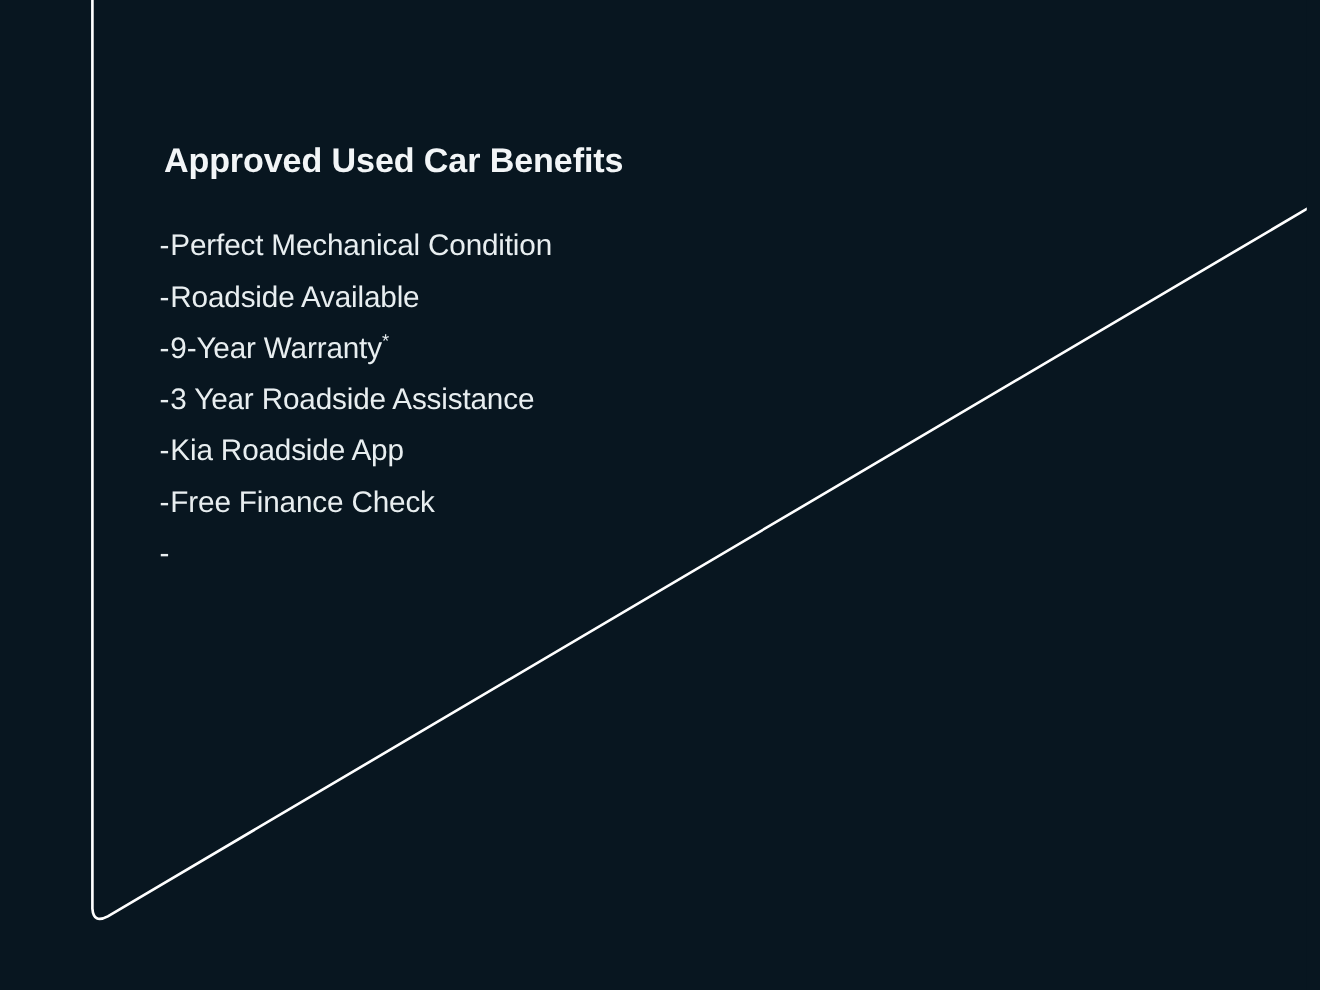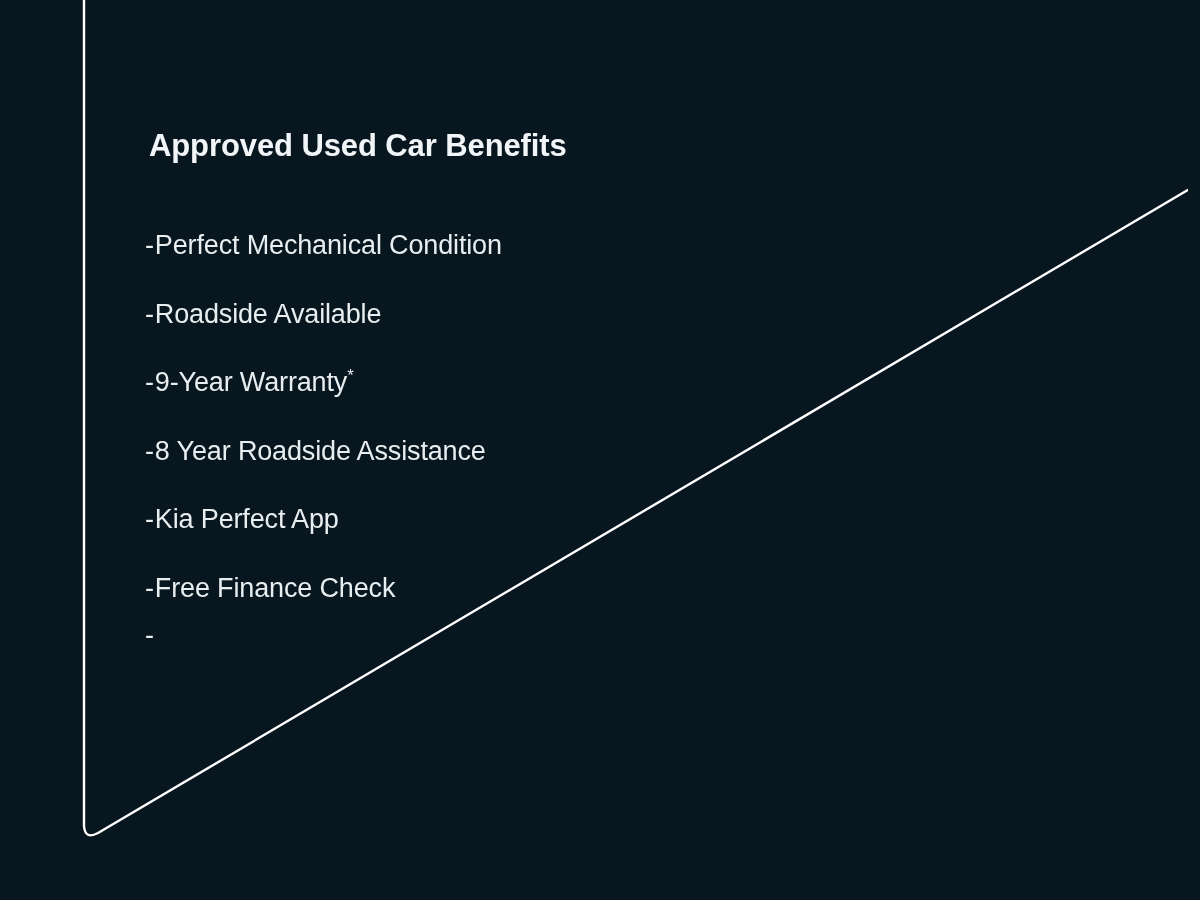--- a/index.html
+++ b/index.html
@@ -72,21 +72,20 @@
   }
 
   .bullet-dash {
     display: inline-block;
     color: #E8EEF0;
     margin-right: 1px;
   }
 
   .benefit-text {
     display: inline-block;
-    margin-top: 22px;
   }
 
   .benefit-text sup {
     font-size: 0.62em;
     vertical-align: super;
     line-height: 0;
   }
 </style>
 </head>
 <body>
@@ -113,26 +112,26 @@
         <span class="benefit-text"><span>Roadside Available</span><sup></sup></span>
       </li>
 
       <li>
         <span class="bullet-dash">-</span>
         <span class="benefit-text"><span>9-Year Warranty</span><sup>*</sup></span>
       </li>
 
       <li>
         <span class="bullet-dash">-</span>
-        <span class="benefit-text"><span>8 Year Roadside Assistance</span><sup></sup></span>
+        <span class="benefit-text"><span>3 Year Roadside Assistance</span><sup></sup></span>
       </li>
 
       <li>
         <span class="bullet-dash">-</span>
-        <span class="benefit-text"><span>Kia Perfect App</span><sup></sup></span>
+        <span class="benefit-text"><span>Kia Roadside App</span><sup></sup></span>
       </li>
 
       <li>
         <span class="bullet-dash">-</span>
         <span class="benefit-text"><span>Free Finance Check</span><sup></sup></span>
       </li>
 
       <li>
         <span class="bullet-dash">-</span>
       </li>

